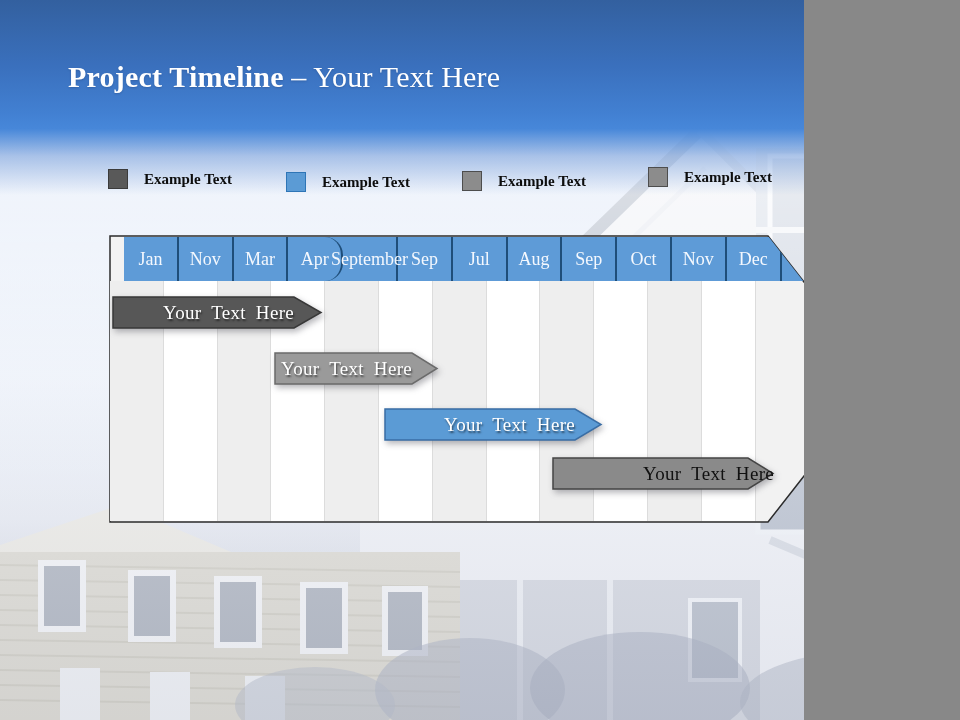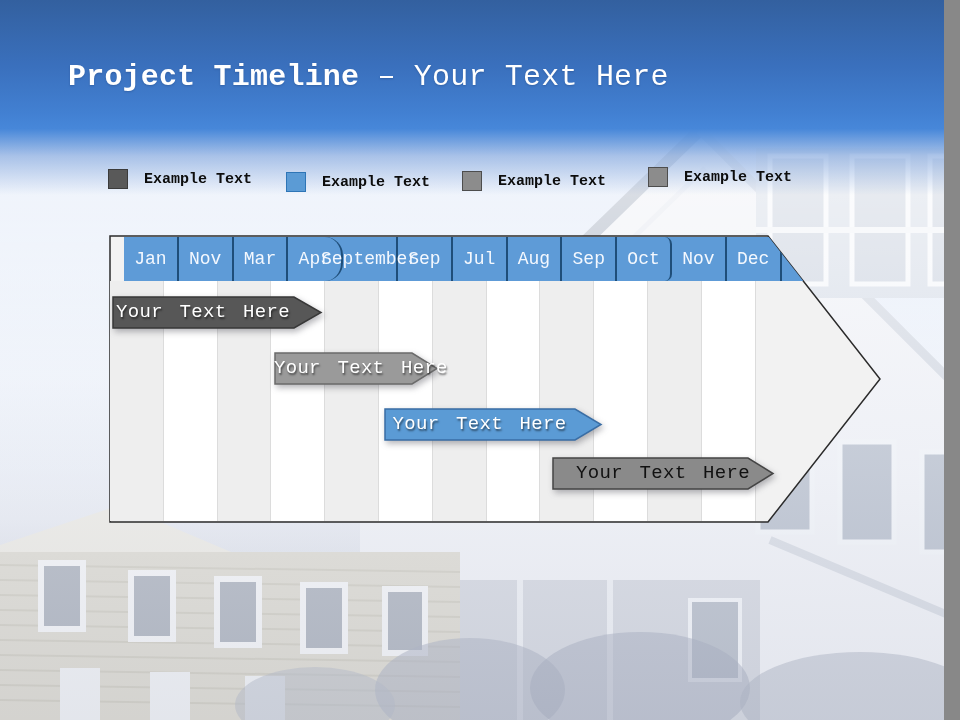--- a/index.html
+++ b/index.html
@@ -1,18 +1,18 @@
 <!DOCTYPE html>
 <html><head>
 <meta charset="utf-8">
 <style>
   html,body{margin:0;padding:0;background:#888;}
   .slide{
-    position:relative; width:944px; height:720px; overflow:hidden;
-    font-family:Liberation Mono, monospace;
+    position:relative; width:804px; height:720px; overflow:hidden;
+    font-family:Liberation Serif, serif;
     background:linear-gradient(180deg,#cfdcf4 16%,#dde7f7 34%,#e9eff9 52%,#e2e6ef 72%,#c9cdd9 90%,#c4c8d4 100%);
   }
   .bg-photo{position:absolute; left:0; top:0; width:960px; height:720px;}
   .bg-top{
     position:absolute; left:0; top:0; width:960px; height:195px;
     background:linear-gradient(180deg,#33609f 0%,#3a70bd 34%,#4280d2 58%,#4787d9 66%,
                rgba(110,152,216,0.55) 80%, rgba(190,210,240,0) 100%);
   }
   .title{
     position:absolute; left:68px; top:60px; color:#ffffff; font-size:30px;
@@ -35,21 +35,21 @@
     font-size:18px; color:#f4f8fe; border-right:2px solid #1F4E79;
   }
   .mfill{flex:1;}
   .crow{position:absolute; left:1px; top:47px; width:774px; height:240px; display:flex;}
   .ccell{flex:0 0 53.8px; width:53.8px; border-right:1px solid #dcdcdc; box-sizing:border-box;}
   .cfill{flex:1; border:none;}
   .bar{position:absolute;}
   .bar svg{position:absolute; left:0; top:0; overflow:visible;
            filter:drop-shadow(2px 3px 3px rgba(70,70,80,0.40));}
   .bar .blabel{
-    position:absolute; top:0; text-align:center; font-size:19px; word-spacing:5px;
+    position:absolute; top:0; text-align:right; font-size:19px; word-spacing:5px;
     white-space:nowrap; letter-spacing:0.3px;
   }
 </style>
 </head>
 <body>
 
 <div class="slide">
 
   <svg class="bg-photo" viewBox="0 0 960 720">
     <defs>
@@ -151,21 +151,21 @@
       <div class="mrow" id="mrow" style="background: rgb(94, 155, 215);">
           <div class="mcell" style="border-right-color: rgb(31, 78, 121);">Jan</div>
           <div class="mcell" style="border-right-color: rgb(31, 78, 121);">Nov</div>
           <div class="mcell" style="border-right-color: rgb(31, 78, 121);">Mar</div>
           <div class="mcell" style="border-right-color: rgb(31, 78, 121); border-radius: 18px;">Apr</div>
           <div class="mcell" style="border-right-color: rgb(31, 78, 121);">September</div>
           <div class="mcell" style="border-right-color: rgb(31, 78, 121);">Sep</div>
           <div class="mcell" style="border-right-color: rgb(31, 78, 121);">Jul</div>
           <div class="mcell" style="border-right-color: rgb(31, 78, 121);">Aug</div>
           <div class="mcell" style="border-right-color: rgb(31, 78, 121);">Sep</div>
-          <div class="mcell" style="border-right-color: rgb(31, 78, 121); border-radius: 7px;">Oct</div>
+          <div class="mcell" style="border-right-color: rgb(31, 78, 121);">Oct</div>
           <div class="mcell" style="border-right-color: rgb(31, 78, 121);">Nov</div>
           <div class="mcell" style="border-right-color: rgb(31, 78, 121);">Dec</div>
           <div class="mfill"></div>
         </div>
       <div class="crow" id="crow">
           <div class="ccell" style="background: rgb(238, 238, 238);"></div>
           <div class="ccell" style="background: rgb(255, 255, 255);"></div>
           <div class="ccell" style="background: rgb(238, 238, 238);"></div>
           <div class="ccell" style="background: rgb(255, 255, 255);"></div>
           <div class="ccell" style="background: rgb(238, 238, 238);"></div>

